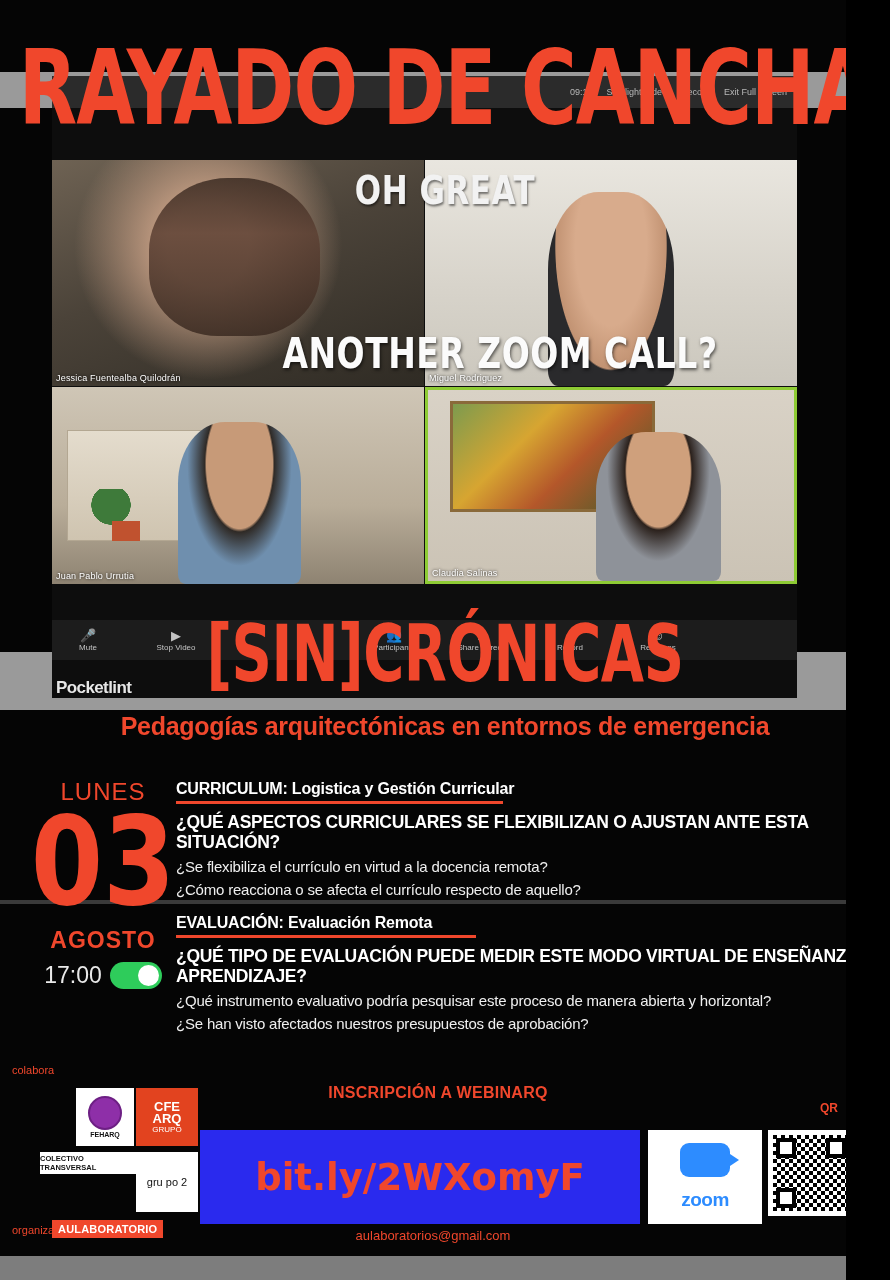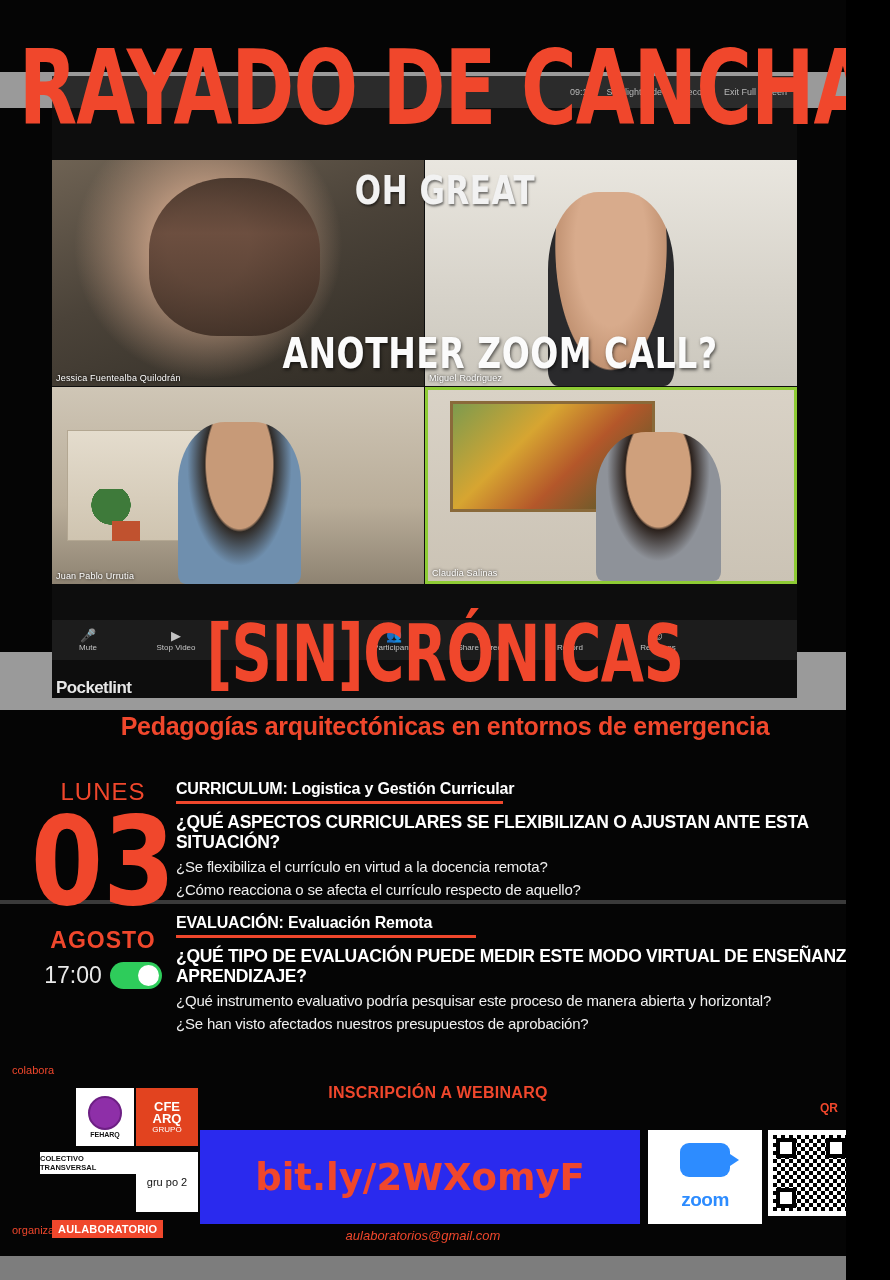--- a/index.html
+++ b/index.html
@@ -246,22 +246,22 @@
   .qr-box { position:absolute; left: 768px; top: 1130px; width: 86px; height: 86px; background:#fff; padding:5px;}
   .qr-grid { width:100%; height:100%;
     background-image:
       repeating-linear-gradient(90deg,#000 0 4px,#fff 4px 8px),
       repeating-linear-gradient(0deg,#000 0 4px,#fff 4px 8px);
     background-blend-mode: difference;
   }
   .qr-box .pe { position:absolute; width:20px;height:20px;border:4px solid #000;background:#fff;}
   .pe1{left:8px;top:8px;} .pe2{right:8px;top:8px;} .pe3{left:8px;bottom:8px;}
   .email {
-    position:absolute; left: 203px; top: 1228px; width: 440px; text-align:center;
-    color:#f0472c; font-size: 13px; font-style: italic;
+    position:absolute; left: 213px; top: 1228px; width: 440px; text-align:center;
+    color:#f0472c; font-size: 13px;
   }
 </style>
 </head>
 <body>
 
 <div class="poster">
 
   <div class="band band-top"></div>
   <div class="band band-mid"></div>
   <div class="band band-low"></div>

